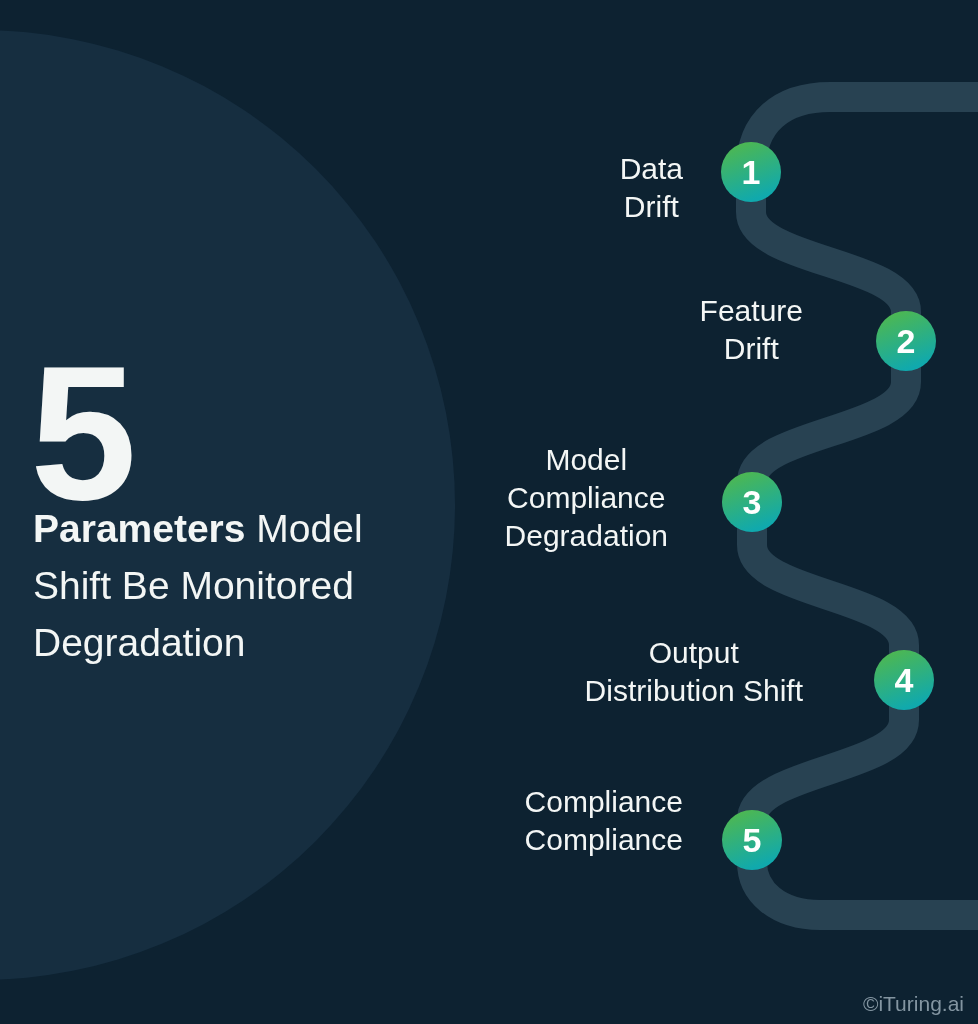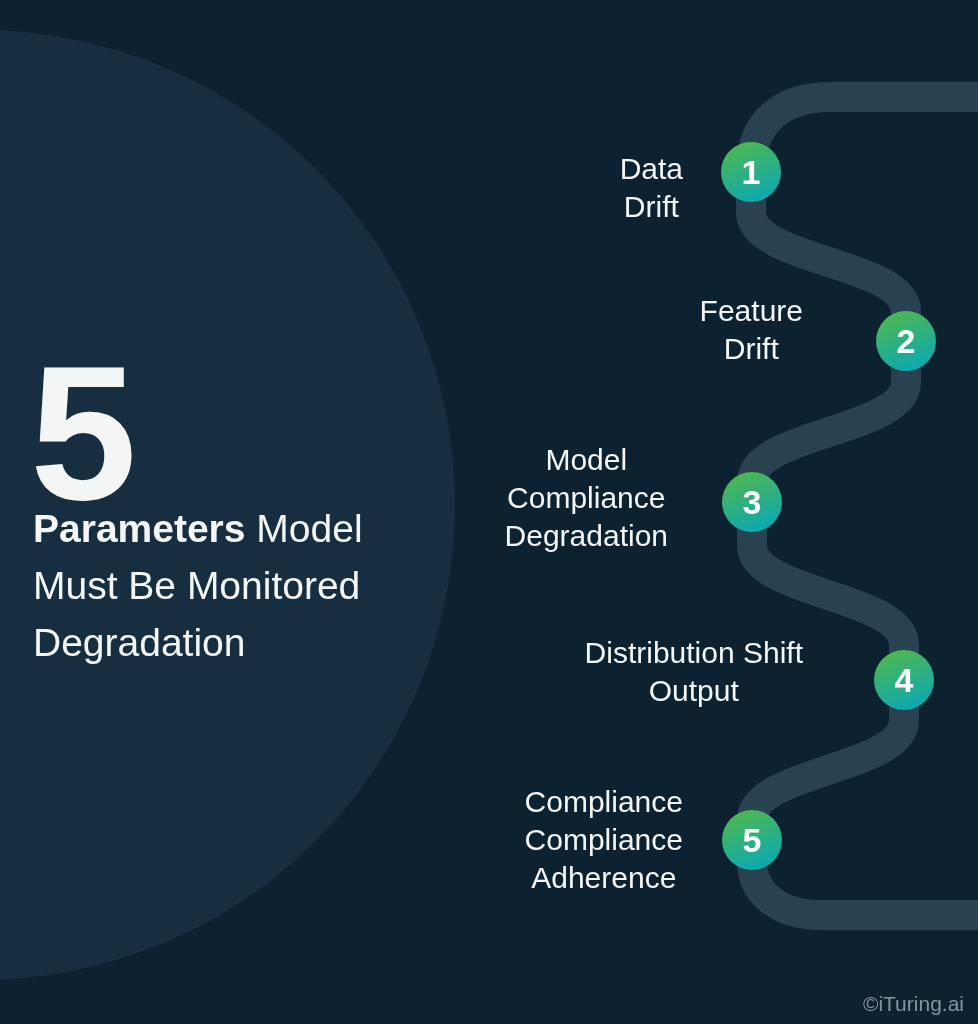--- a/index.html
+++ b/index.html
@@ -89,21 +89,21 @@
              C 904 770 752 770 752 820
              V 862
              C 752 892 778 915 820 915
              H 1002" fill="none" stroke="#284252" stroke-width="30"></path>
   </svg>
 
   <div id="big-number">5</div>
 
   <div id="title-lines">
     <div class="title-line"><span class="title-em">Parameters</span><span> Model</span></div>
-    <div class="title-line">Must Be Monitored</div>
+    <div class="title-line">Shift Be Monitored</div>
     <div class="title-line">Degradation</div>
   </div>
 
   <div class="badge" id="badge-1">1</div>
   <div class="badge" id="badge-2">2</div>
   <div class="badge" id="badge-3">3</div>
   <div class="badge" id="badge-4">4</div>
   <div class="badge" id="badge-5">5</div>
 
   <div class="step-label" id="label-1">
@@ -116,25 +116,24 @@
     <span>Drift</span>
   </div>
 
   <div class="step-label" id="label-3">
     <span>Model</span>
     <span>Compliance</span>
     <span>Degradation</span>
   </div>
 
   <div class="step-label" id="label-4">
+    <span>Output</span>
     <span>Distribution Shift</span>
-    <span>Output</span>
   </div>
 
   <div class="step-label" id="label-5">
     <span>Compliance</span>
     <span>Compliance</span>
-    <span>Adherence</span>
   </div>
 
   <div id="watermark">©iTuring.ai</div>
 
 </div>
 
 </body></html>

